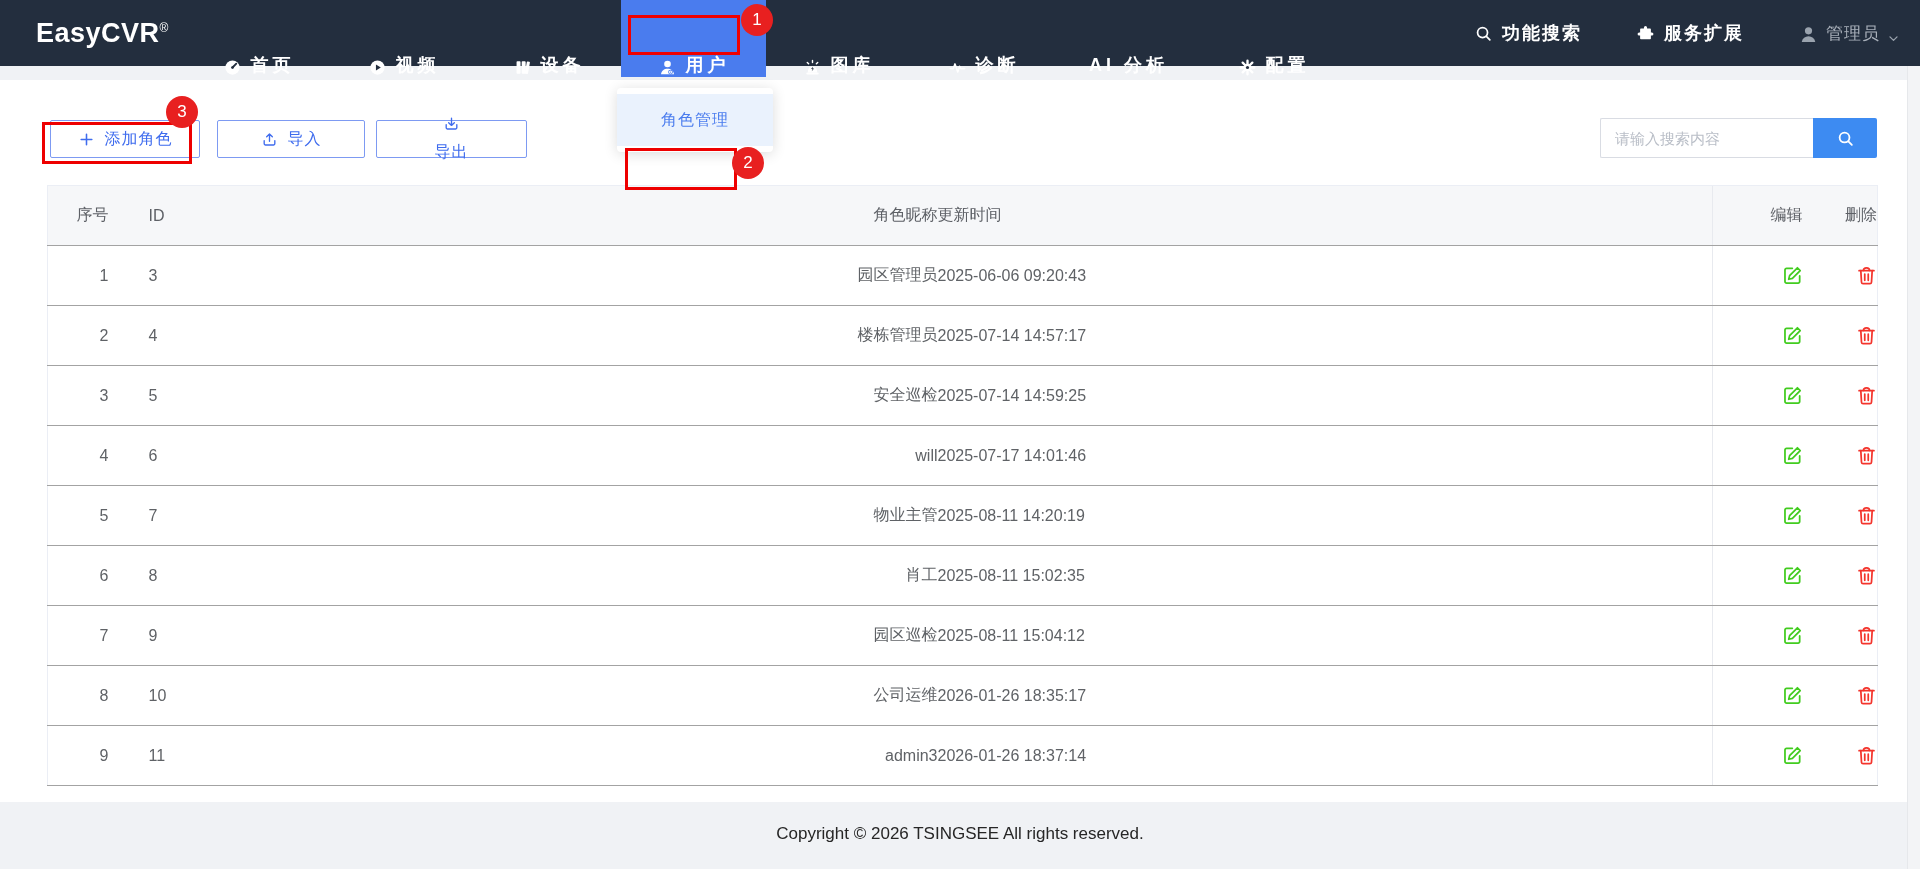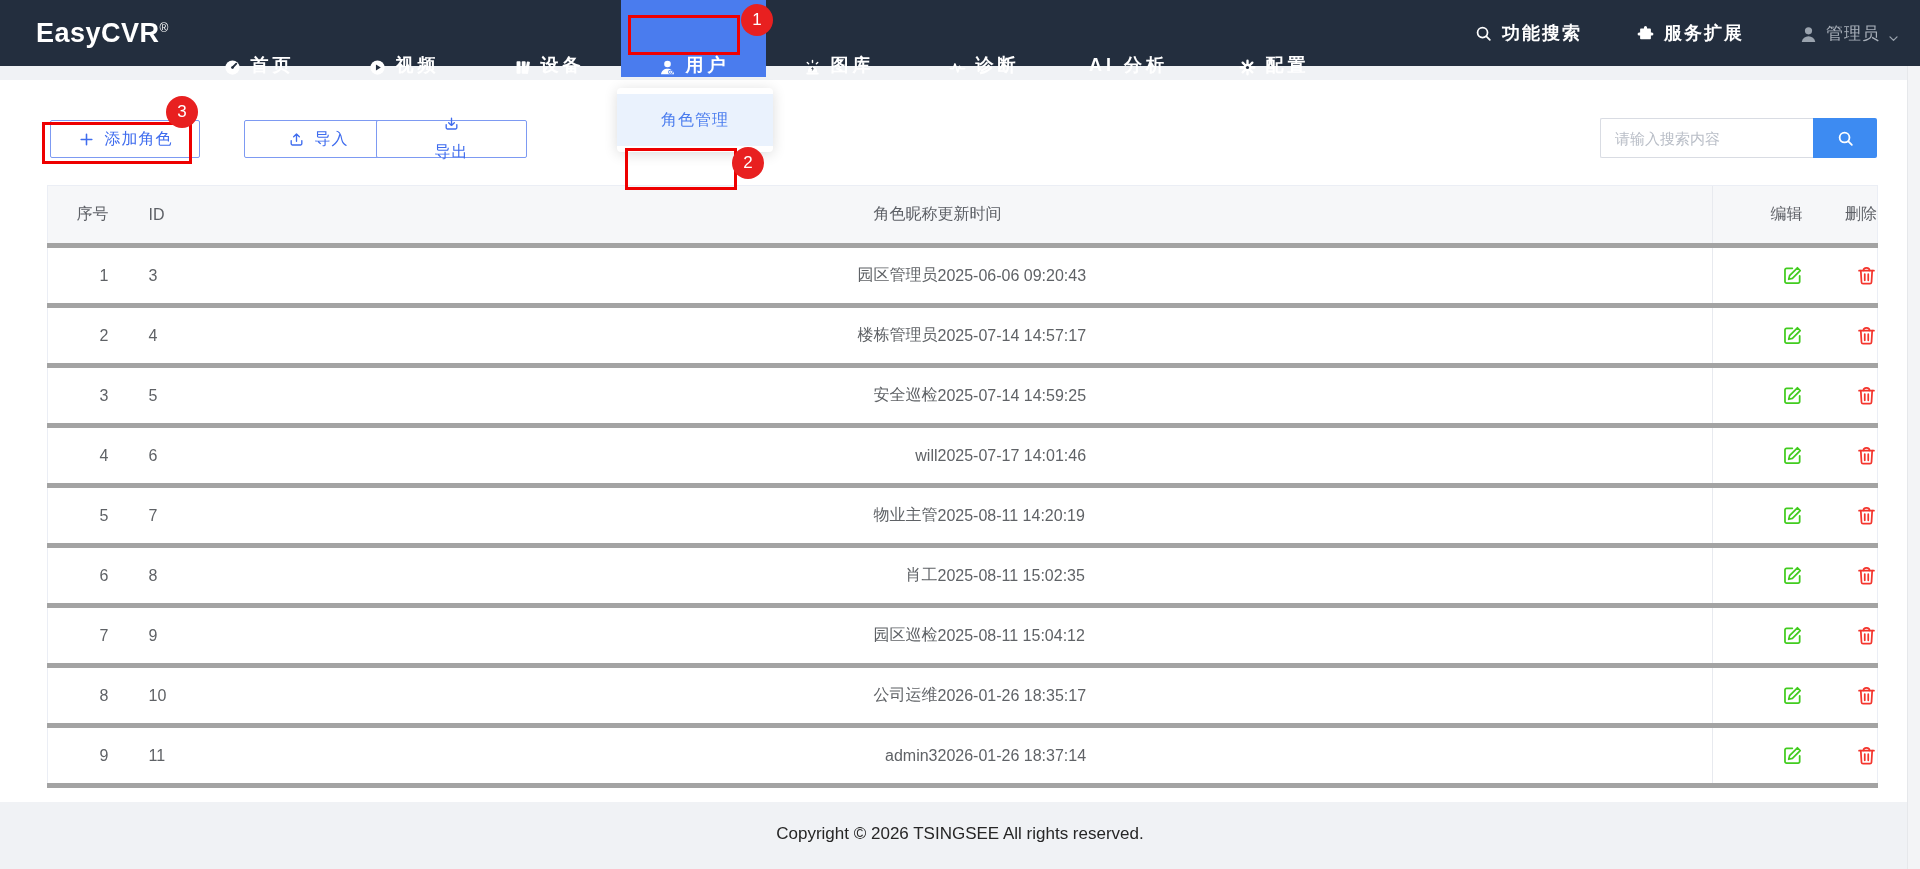--- a/index.html
+++ b/index.html
@@ -40,21 +40,21 @@
   .scroll-track { position:absolute; right:0; top:66px; width:13px; height:803px; background:#f3f4f6; border-left:1px solid #e6e8eb; z-index:45; }
 
   
   .btn {
     position:absolute; height:38px; background:#ffffff; border:1px solid #7d9af2; border-radius:2px;
     color:#3f6cee; font-size:16px; display:flex; align-items:center; justify-content:center; gap:10px;
     cursor:pointer; letter-spacing:1px;
   }
   .btn .b-ico { width:17px; height:17px; color:#3f6cee; }
   .btn-add { left:50px;  top:120px; width:150px; }
-  .btn-import { left:217px; top:120px; width:148px;margin-left:27px; }
+  .btn-import { left:217px; top:120px; width:148px; }
   .btn-export { left:376px; top:120px; width:151px;flex-direction:column; }
 
   .search-wrap { position:absolute; left:1600px; top:118px; width:277px; height:40px; display:flex; }
   .search-input {
     width:213px; height:40px; border:1px solid #d9dce3; border-right:none; border-radius:2px 0 0 2px;
     padding:0 14px; font-size:15px; color:#333; outline:none; font-family:inherit;
   }
   .search-input::placeholder { color:#b9bec7; }
   .search-btn { width:64px; height:40px; background:#3d8bf2; border:none; border-radius:0 2px 2px 0; display:flex; align-items:center; justify-content:center; cursor:pointer; }
   .search-btn svg { width:19px; height:19px; color:#ffffff; }
@@ -65,21 +65,21 @@
     box-shadow:0 2px 14px rgba(0,0,0,.14); padding:6px 0; z-index:50;
   }
   .dd-item { height:52px; display:flex; align-items:center; justify-content:center; font-size:16px; color:#3a3a3a; cursor:pointer; letter-spacing:1px; }
   .dd-item.active { background:#eaf2fd; color:#4a7cee; }
 
   
   .role-table {
     position:absolute; left:47px; top:185px; width:1830px;
     border-collapse:collapse; table-layout:fixed; font-size:16px;
   }
-  .role-table th, .role-table td { border-bottom:5px solid #a3a3a3; height:60px; font-weight:400; }
+  .role-table th, .role-table td { border-bottom:1px solid #a3a3a3; height:60px; font-weight:400; }
   .role-table thead th { background:#f6f7f9; color:#5d6066; border-top:1px solid #ebeef5; }
   .role-table td { color:#5f6266; background:#ffffff; }
   .c-idx  { text-align:right; padding-right:14px; }
   .c-id   { text-align:left; padding-left:26px; }
   .c-name { text-align:right; }
   .c-time { text-align:left; }
   .c-act  { text-align:right; }
   th.c-act, td.c-act.first { border-left:1px solid #e8eaef; }
   .role-table { border-left:1px solid #ebeef5; border-right:1px solid #ebeef5; }
   .icon-btn { display:inline-flex; width:21px; height:21px; cursor:pointer; vertical-align:middle; }

